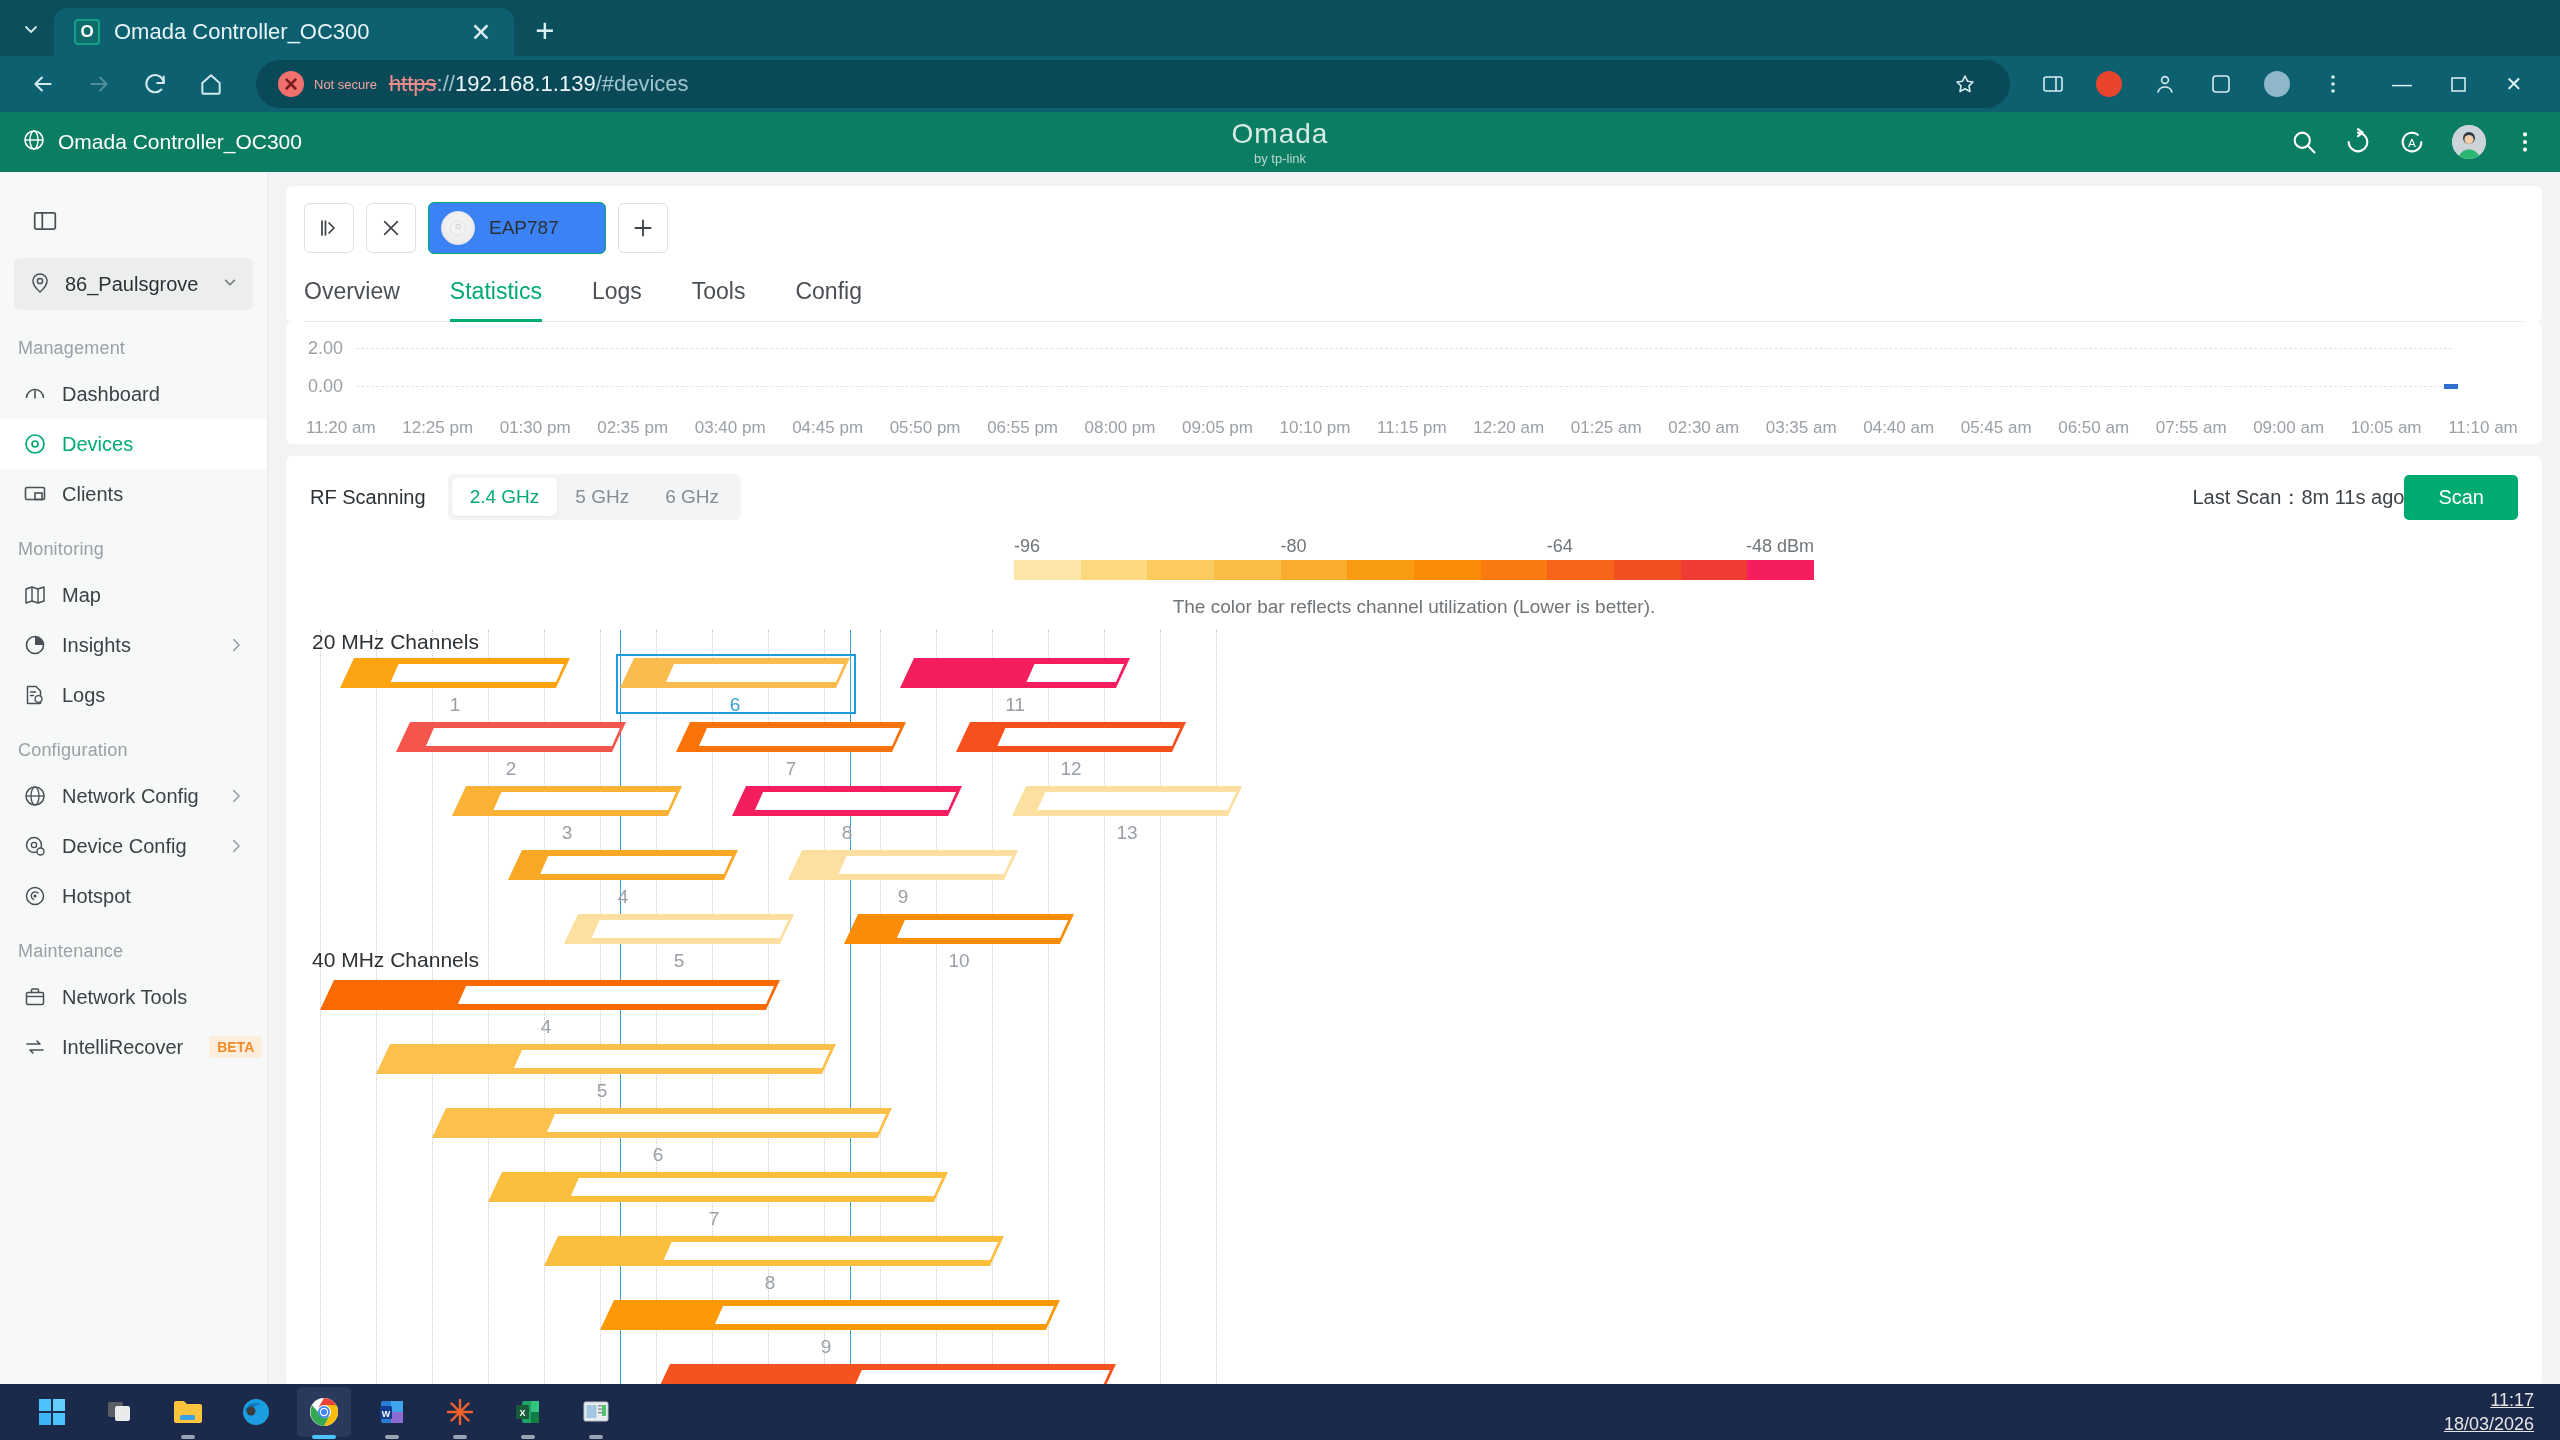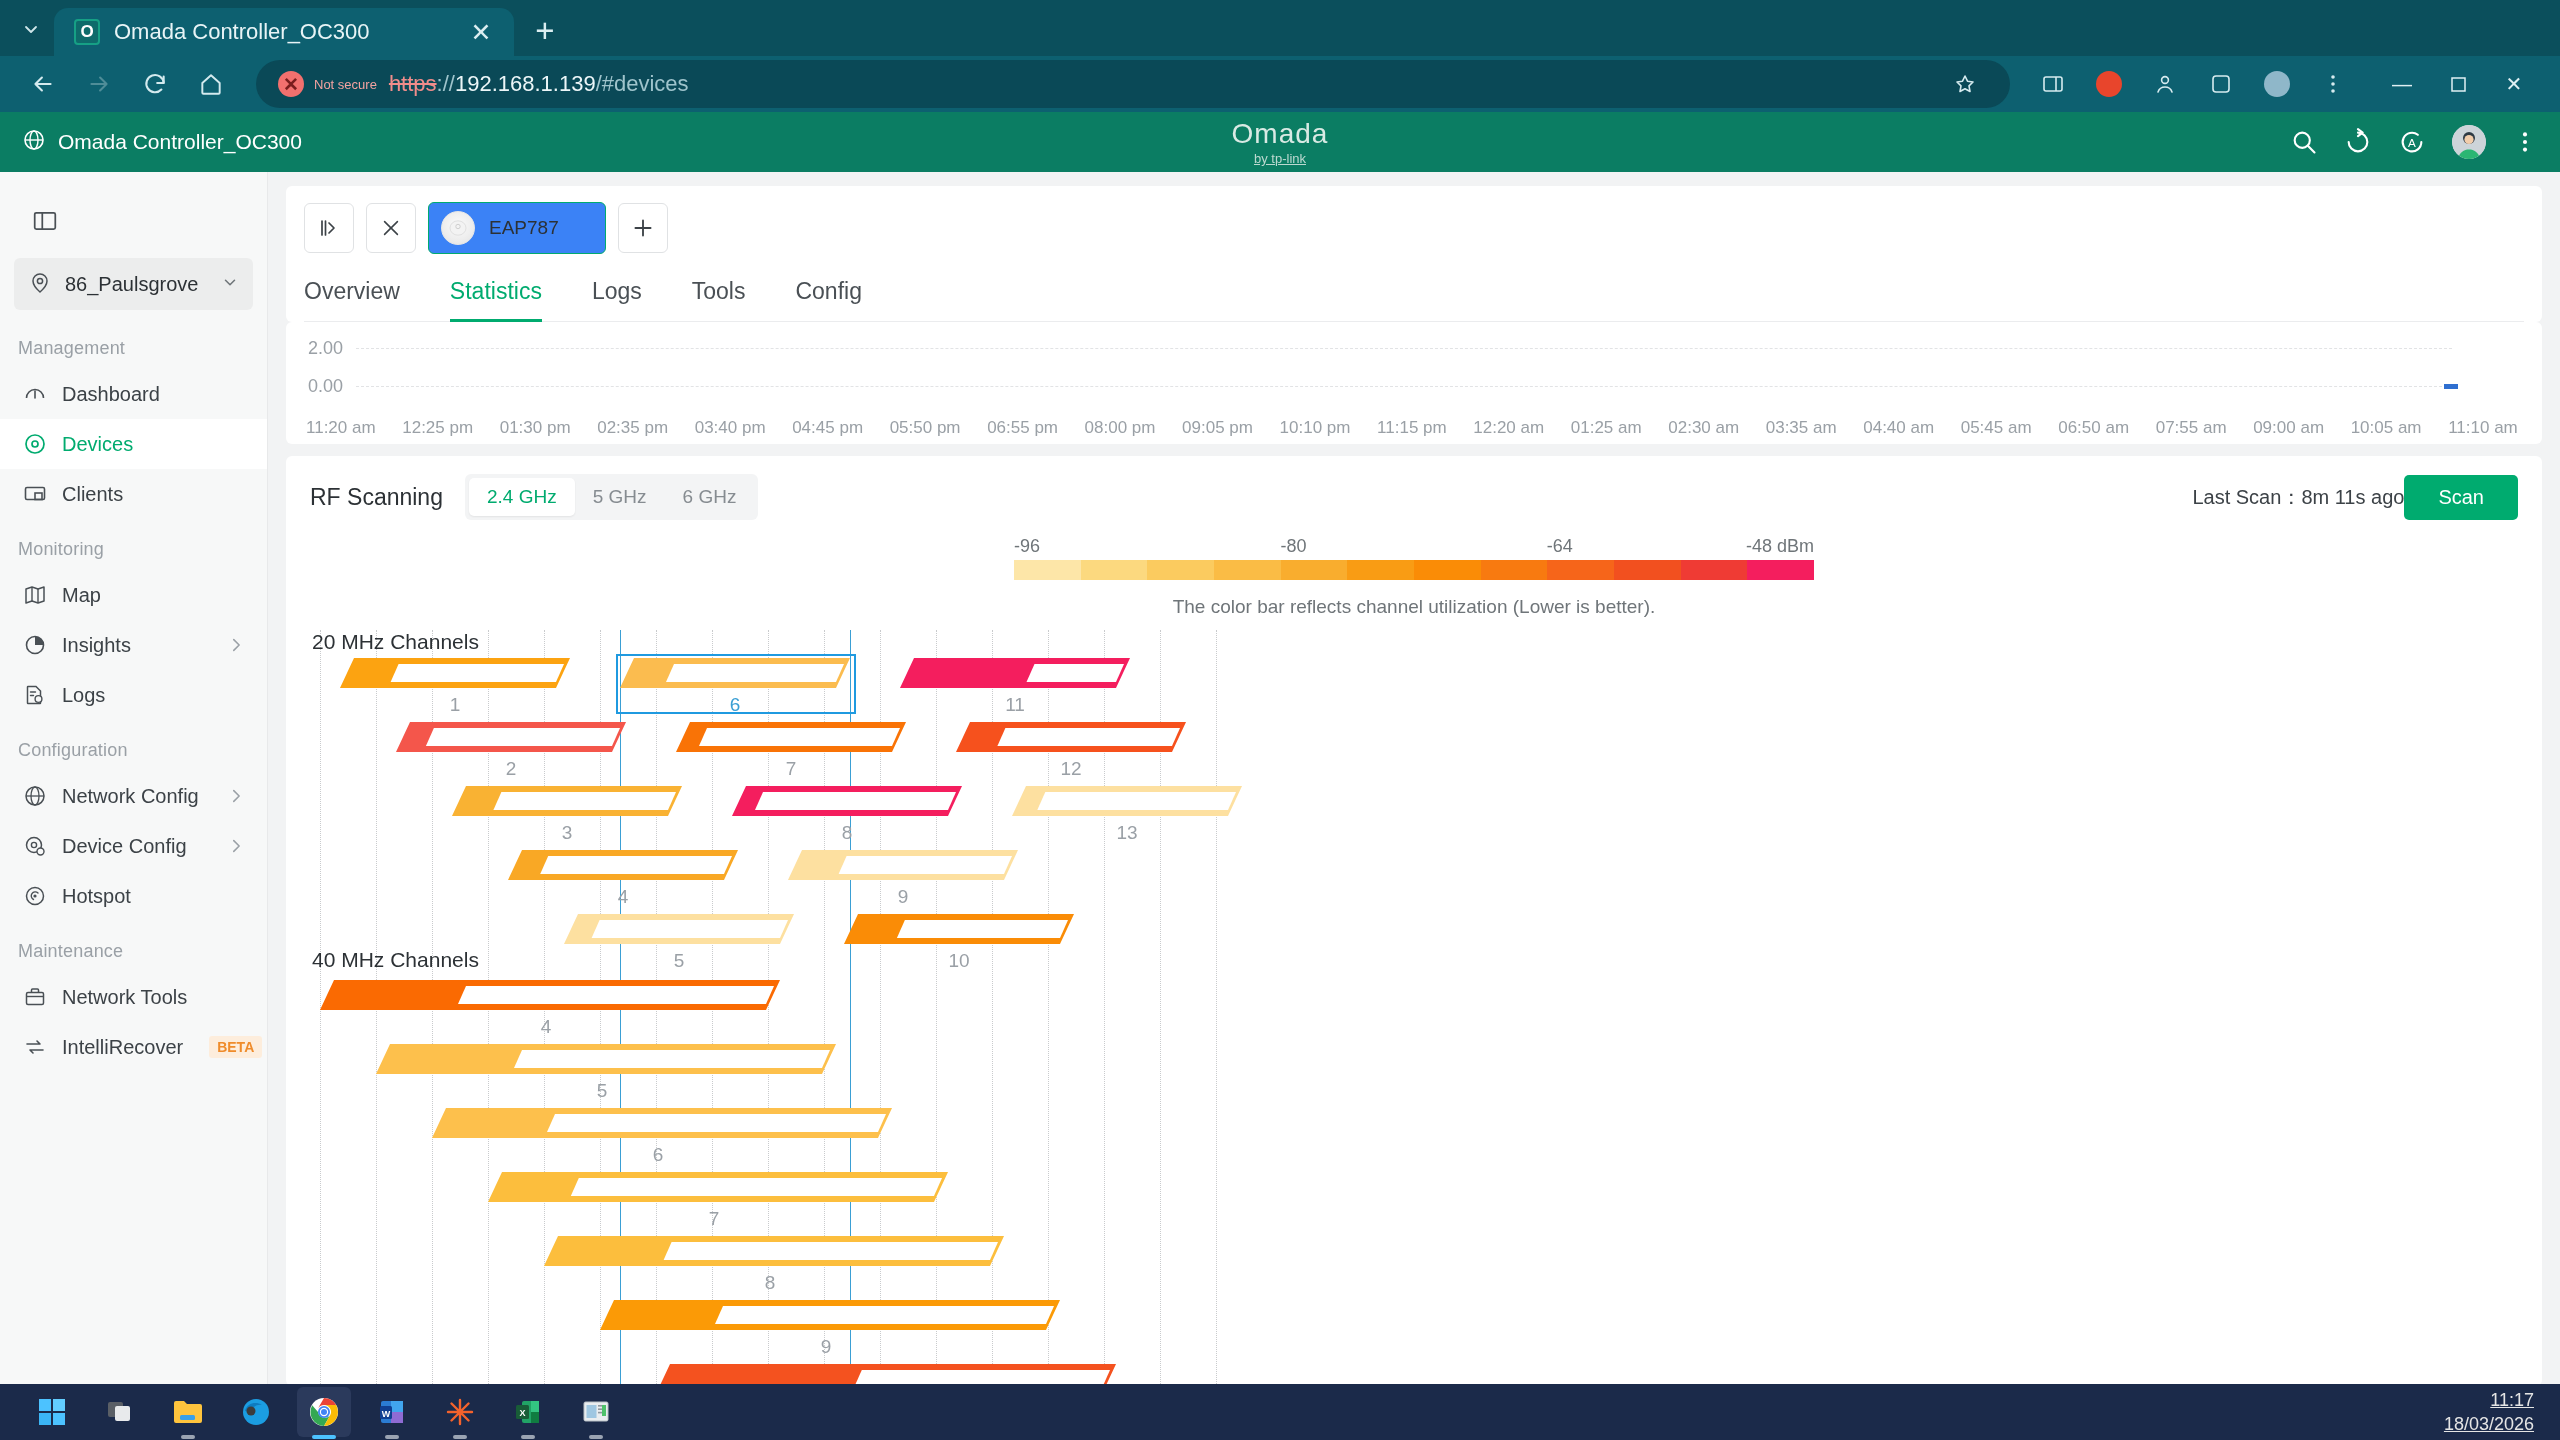--- a/index.html
+++ b/index.html
@@ -86,21 +86,21 @@
     height: 60px; background: #0b7d63; display: flex; align-items: center;
     padding: 0 22px; position: relative;
   }
   .omada-ctrl-name { display: flex; align-items: center; gap: 12px; color: #ffffff; font-size: 21px; }
   .omada-logo-wrap {
     position: absolute; left: 0; right: 0; top: 0; bottom: 0;
     display: flex; flex-direction: column; align-items: center; justify-content: center;
     pointer-events: none;
   }
   .omada-logo-main { color: #d9eae4; font-size: 28px; letter-spacing: 1px; }
-  .omada-logo-sub { color: #bcd9d0; font-size: 13px; margin-top: 1px; text-decoration: underline; }
+  .omada-logo-sub { color: #bcd9d0; font-size: 13px; margin-top: 1px; }
   .header-actions { margin-left: auto; display: flex; align-items: center; gap: 26px; z-index: 2; }
   .header-icon { color: #ffffff; cursor: pointer; display: flex; align-items: center; }
   .avatar-circle {
     width: 34px; height: 34px; border-radius: 50%; background: #cfd6db; overflow: hidden;
     display: flex; align-items: flex-end; justify-content: center; cursor: pointer;
   }
 
   
   #app-body { display: flex; height: 1324px; background: #ffffff; }
 
@@ -179,21 +179,21 @@
     position: absolute; left: 20px; right: 24px; bottom: 6px;
     display: flex; justify-content: space-between;
   }
   .xtick { color: #9aa0a6; font-size: 17px; white-space: nowrap; }
   .blue-marker { position: absolute; width: 14px; height: 5px; background: #2f6fd0; }
 
   
   .rf-card { background: #ffffff; border-radius: 6px; margin-top: 12px; padding: 18px 24px 0 24px;
              height: 930px; position: relative; overflow: hidden; }
   .rf-header { display: flex; align-items: center; }
-  .rf-title { font-size: 23px; color: #2c3135; font-weight: 500; margin-right: 22px; }
+  .rf-title { font-size: 20px; color: #2c3135; font-weight: 500; margin-right: 22px; }
   .band-switch { display: flex; background: #f3f4f5; border-radius: 6px; padding: 4px; }
   .band-opt {
     padding: 8px 18px; font-size: 19px; color: #868c91; border-radius: 5px; cursor: pointer;
   }
   .band-opt.active { background: #ffffff; color: #00ab6f; box-shadow: 0 1px 2px rgba(0,0,0,.07); }
   .rf-header-right { margin-left: auto; display: flex; align-items: center; }
   .last-scan { font-size: 20px; color: #3c4247; }
   .scan-btn {
     background: #00ab6f; color: #fff; border: none; border-radius: 5px;
     padding: 11px 34px; font-size: 20px; cursor: pointer; font-family: inherit;

